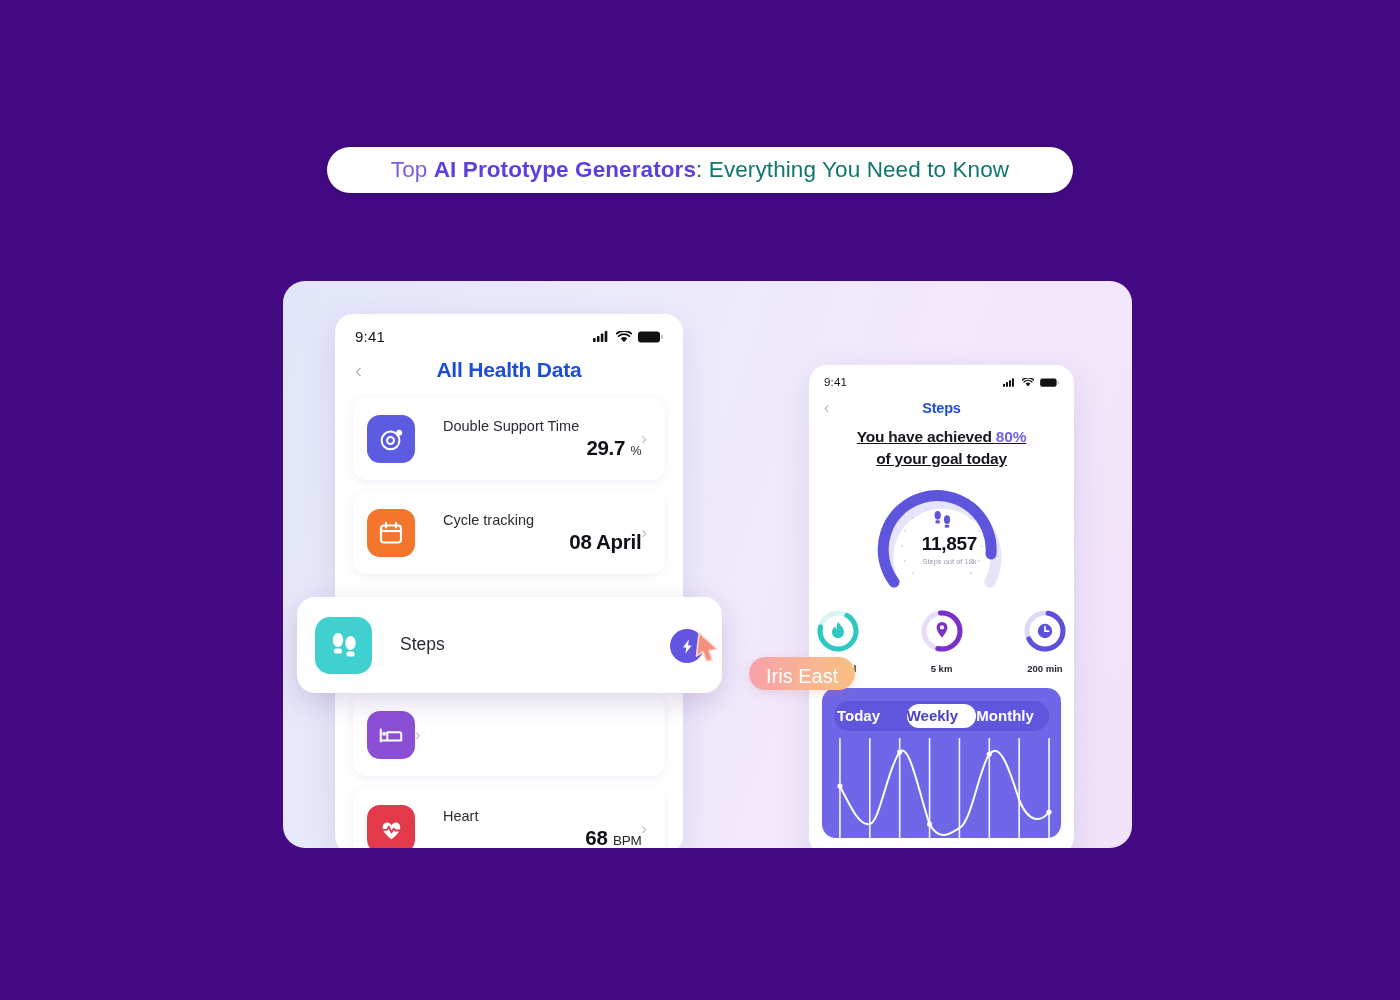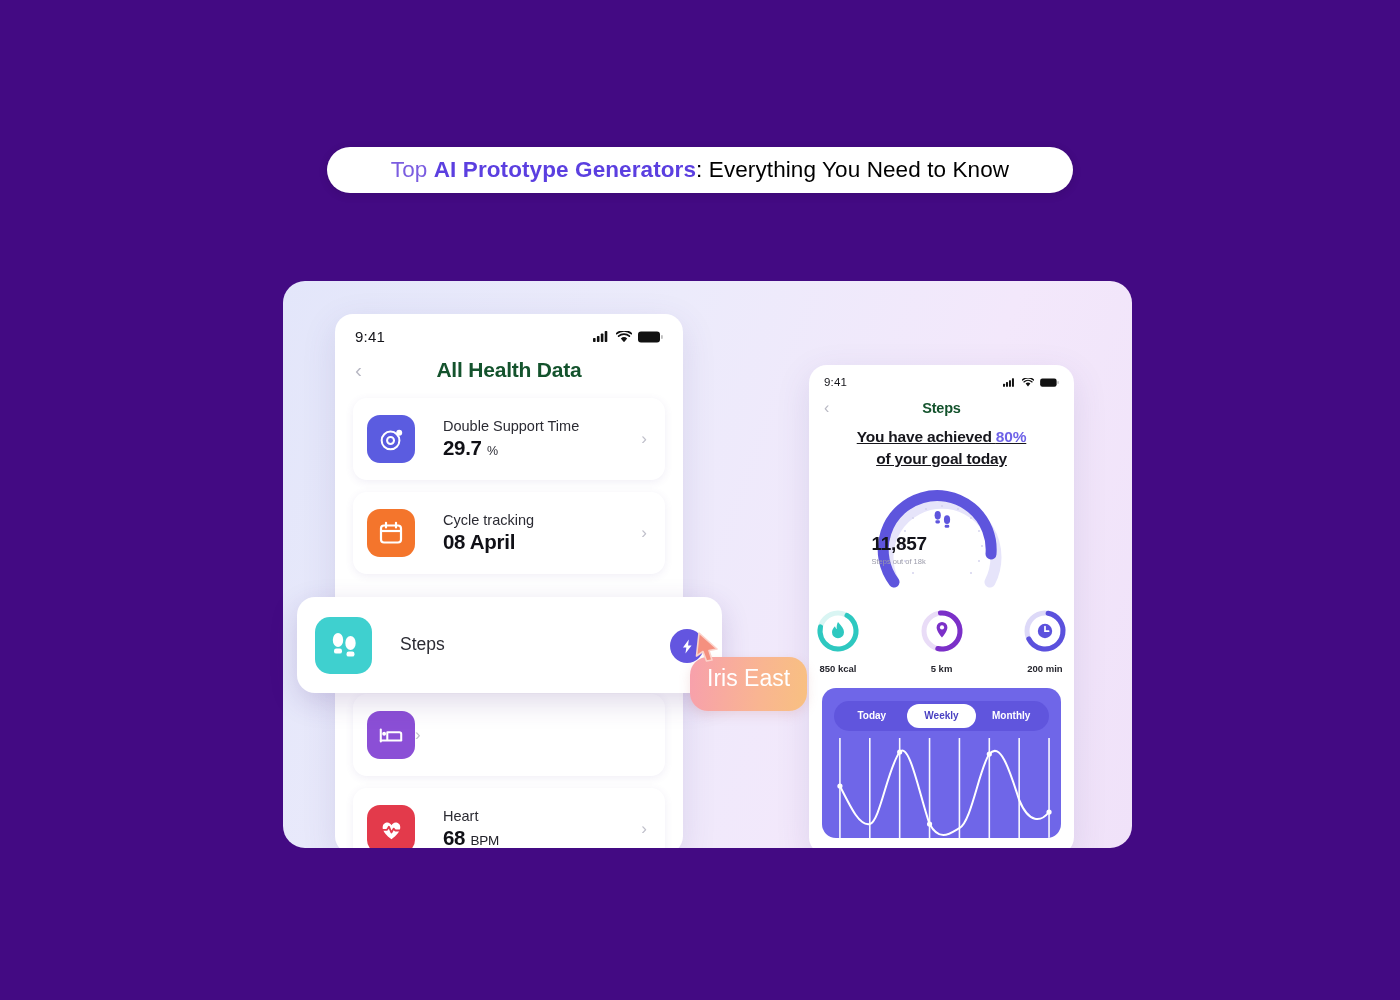--- a/index.html
+++ b/index.html
@@ -17,21 +17,21 @@
     width: 746px; height: 46px;
     background: #ffffff; border-radius: 23px;
     display: flex; align-items: center; justify-content: center;
     box-shadow: 0 2px 10px rgba(0,0,0,0.12);
   }
   .title-text {
     font-size: 22.5px; letter-spacing: .1px; white-space: nowrap;
     color: #7b5de0;
   }
   .title-text .strong { font-weight: bold; color: #5b3fe0; text-align: center; }
-  .title-text .tail { color: #000000; }
+  .title-text .tail { color: #0f766e; }
 
   
   .canvas {
     position: absolute; left: 283px; top: 281px;
     width: 849px; height: 567px;
     border-radius: 22px;
     background: linear-gradient(110deg, #e3e6fa 0%, #ecebfb 38%, #f3e8fb 70%, #f0e2f9 100%);
     overflow: hidden;
   }
 
@@ -54,39 +54,39 @@
   .clock { font-size: 15px; font-weight: 500; color: #15151a; letter-spacing: .2px; }
   .phone-right .clock { font-size: 11.5px; }
   .status-icons { display: flex; align-items: center; gap: 6px; }
 
   .nav-row { display: flex; align-items: center; padding: 12px 20px 6px 20px; position: relative; }
   .phone-right .nav-row { padding: 10px 15px 2px 15px; }
   .back-chevron { color: #b9b9c4; font-size: 21px; line-height: 1; font-weight: 300; }
   .phone-right .back-chevron { font-size: 16px; }
   .nav-title {
     position: absolute; left: 0; right: 0; text-align: center;
-    font-size: 21px; font-weight: bold; color: #14532d; letter-spacing: -.2px;
+    font-size: 21px; font-weight: bold; color: #1d4ed8; letter-spacing: -.2px;
   }
   .phone-right .nav-title { font-size: 14.5px; }
 
   
   .list { padding: 12px 18px 0 18px; display: flex; flex-direction: column; gap: 12px; }
   .hcard {
     background: #fff; border-radius: 14px; height: 82px;
     display: flex; align-items: center; padding: 0 14px;
     box-shadow: 0 2px 9px rgba(90,70,150,0.09);
   }
   .hicon {
     width: 48px; height: 48px; border-radius: 13px;
     display: flex; align-items: center; justify-content: center;
     flex: 0 0 48px;
   }
   .hbody { flex: 1; padding-left: 28px; }
   .hlabel { font-size: 14.5px; color: #2b2b33; margin-bottom: 2px; }
-  .hvalue { font-size: 20.5px; font-weight: bold; color: #101016; letter-spacing: -.3px; }
+  .hvalue { font-size: 20.5px; font-weight: bold; color: #101016; letter-spacing: -.3px; text-align: right; }
   .hvalue .unit { font-size: 12.5px; font-weight: normal; color: #2d2d36; }
   .hvalue .sub { font-size: 13.5px; font-weight: normal; color: #22222a; }
   .hchev { color: #c0c0cb; font-size: 17px; font-weight: 300; padding-right: 4px; }
 
   
   .steps-float {
     position: absolute; left: 297px; top: 597px;
     width: 425px; height: 96px;
     background: #ffffff; border-radius: 18px;
     display: flex; align-items: center; padding: 0 18px;
@@ -99,56 +99,56 @@
   .steps-float .hvalue .sub { font-size: 16px; }
 
   .bolt-badge {
     position: absolute; left: 670px; top: 629px;
     width: 34px; height: 34px; border-radius: 50%;
     background: #6355e0; display: flex; align-items: center; justify-content: center;
     z-index: 9;
   }
   .cursor-arrow { position: absolute; left: 693px; top: 631px; z-index: 10; }
   .name-pill {
-    position: absolute; left: 690px; top: 657px;
-    padding: 8px 17px 19px 17px; border-radius: 18px;
+    position: absolute; left: 749px; top: 657px;
+    padding: 8px 17px 2px 17px; border-radius: 18px;
     background: linear-gradient(95deg, #f7a0ac 0%, #f9b591 60%, #f8c081 100%);
-    color: #ffffff; font-size: 23px; z-index: 8;
+    color: #ffffff; font-size: 20px; z-index: 8;
     box-shadow: 0 4px 12px rgba(200,120,120,0.2);
   }
 
   
   .achieve {
     text-align: center; font-size: 15.5px; font-weight: bold;
     color: #16161c; line-height: 1.42; padding: 8px 18px 0 18px; letter-spacing: -.2px; text-decoration: underline;
   }
   .achieve .pct { color: #6f63e8; }
 
   .gauge-wrap { display: flex; justify-content: center; margin-top: 8px; }
   .gauge { position: relative; width: 140px; height: 118px; }
   .gauge-center {
-    position: absolute; left: 0; right: 0; top: 35px; 
+    position: absolute; left: 16px; right: 0; top: 35px; text-align: center;
   }
   .gauge-num { font-size: 19px; font-weight: bold; color: #13131a; letter-spacing: -.3px; margin-top: 20px; }
   .gauge-sub { font-size: 7.5px; color: #9b9baa; margin-top: 2px; }
 
   .rings { display: flex; justify-content: space-between; gap: 32px; margin-top: 12px; }
   .ring-item { text-align: center; width: 58px; }
   .ring-label { font-size: 9.5px; font-weight: bold; color: #26262e; margin-top: 5px; }
 
   .chart-panel {
     margin: 14px 13px 0 13px; background: #6f66e8;
     border-radius: 14px; height: 150px; overflow: hidden; position: relative;
   }
   .tabs {
     margin: 13px 12px 0 12px; height: 30px; border-radius: 15px;
     background: #6055dd; display: flex; align-items: center; padding: 3px;
   }
   .tab {
-    flex: 1; text-align: center; font-size: 10px; font-weight: bold;
+    flex: 1; font-size: 15px; font-weight: bold;
     color: #ffffff; line-height: 24px; border-radius: 12px;
   }
   .tab.active { background: #ffffff; color: #4a41c2; }
   .chart-svg { position: absolute; left: 0; right: 0; top: 50px; width: 100%; }
 </style>
 </head>
 <body>
 
 <div class="stage">
 

